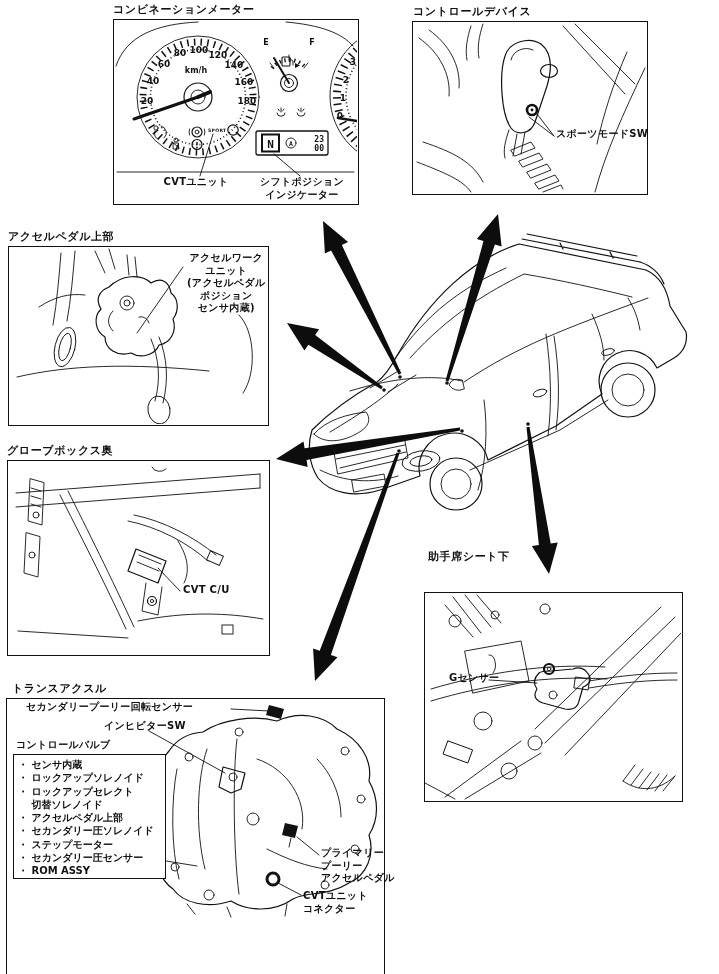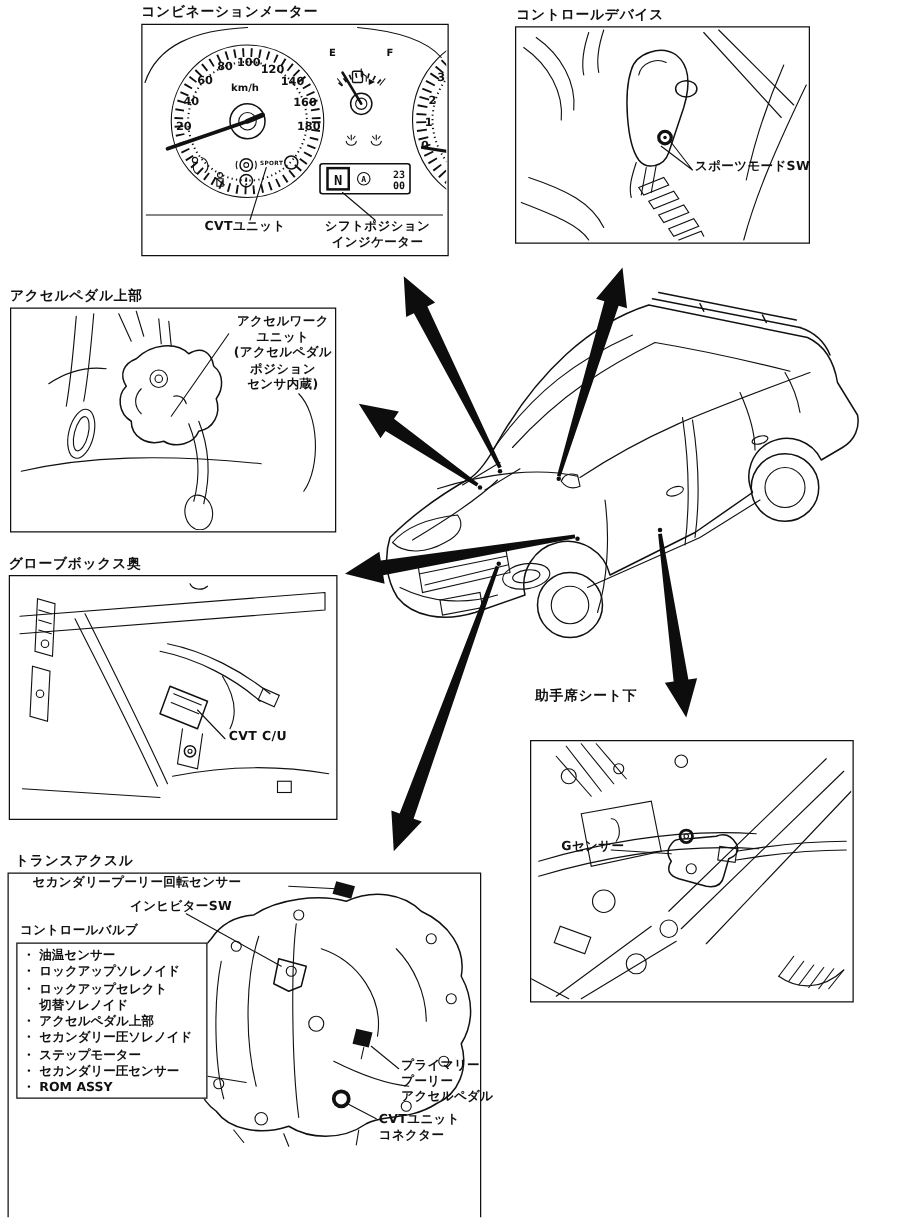--- a/index.html
+++ b/index.html
@@ -259,21 +259,21 @@
       <path class="thin" d="M224,10 L262,12"></path>
       <path class="thin" d="M142,32 L218,74"></path>
       <path class="thin" d="M159,162 L190,167"></path>
       <path class="thin" d="M290,138 L312,156"></path>
       <path class="thin" d="M271,184 L294,196"></path>
     </svg>
     <div class="lbl" style="left:19px;top:2px;">セカンダリープーリー回転センサー</div>
     <div class="lbl" style="left:97px;top:21px;">インヒビターSW</div>
     <div class="lbl" style="left:9px;top:40px;">コントロールバルブ</div>
     <div class="vlist" style="left:6px;top:55px;width:153px;height:125px;padding-top:3px;">
-      <div class="item">・ 油温センサー</div>
+      <div class="item">・ センサ内蔵</div>
       <div class="item">・ ロックアップソレノイド</div>
       <div class="item">・ ロックアップセレクト</div>
       <div class="item">　 切替ソレノイド</div>
       <div class="item">・ アクセルペダル上部</div>
       <div class="item">・ セカンダリー圧ソレノイド</div>
       <div class="item">・ ステップモーター</div>
       <div class="item">・ セカンダリー圧センサー</div>
       <div class="item">・ ROM ASSY</div>
     </div>
     <div class="lbl" style="left:314px;top:148px;"><span>プライマリー</span><br><span>プーリー</span><br><span>アクセルペダル</span></div>

